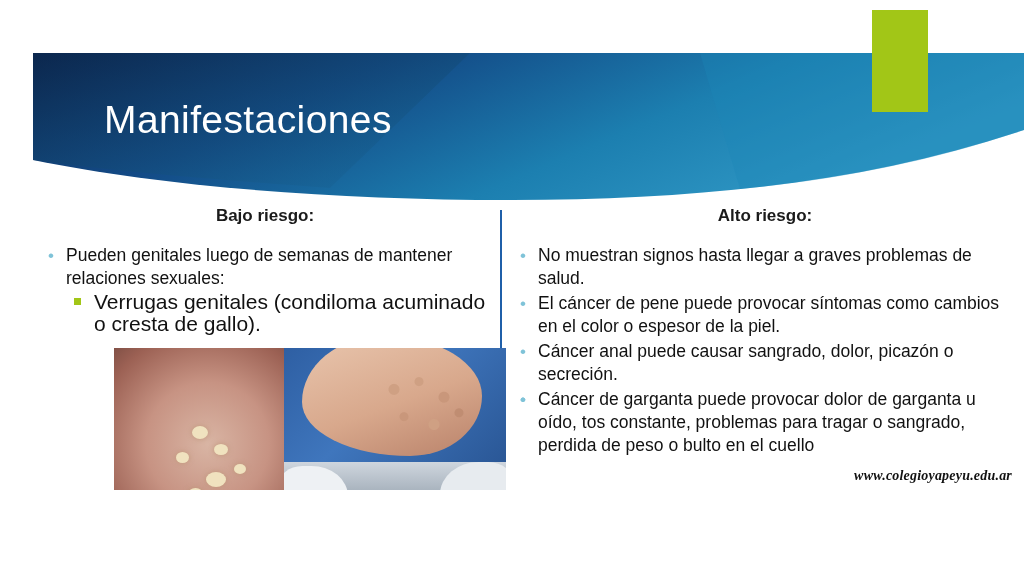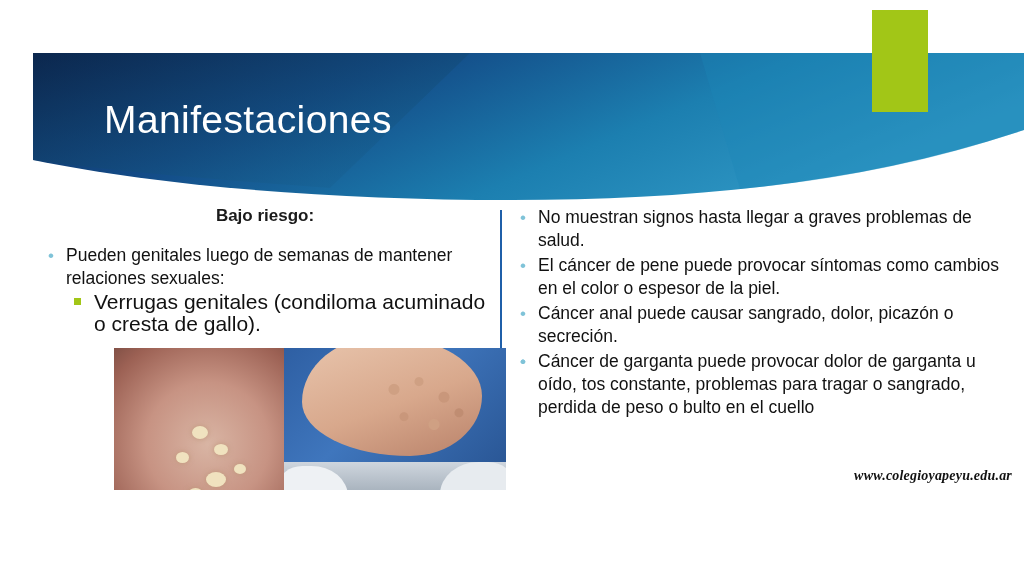--- a/index.html
+++ b/index.html
@@ -351,20 +351,21 @@
             <div class="glove"></div>
             <div class="glove2"></div>
             <div class="lips"></div>
             <div class="mouth"></div>
           </div>
         </div>
       </div>
     </div>
 
     <div class="col col-right">
+      <div class="col-head">Alto riesgo:</div>
 
       <ul class="lvl1">
         <li>
           <span class="bullet">•</span>
           <span>No muestran signos hasta llegar a graves problemas de salud.</span>
         </li>
         <li>
           <span class="bullet">•</span>
           <span>El cáncer de pene puede provocar síntomas como cambios en el color o espesor de la piel.</span>
         </li>

